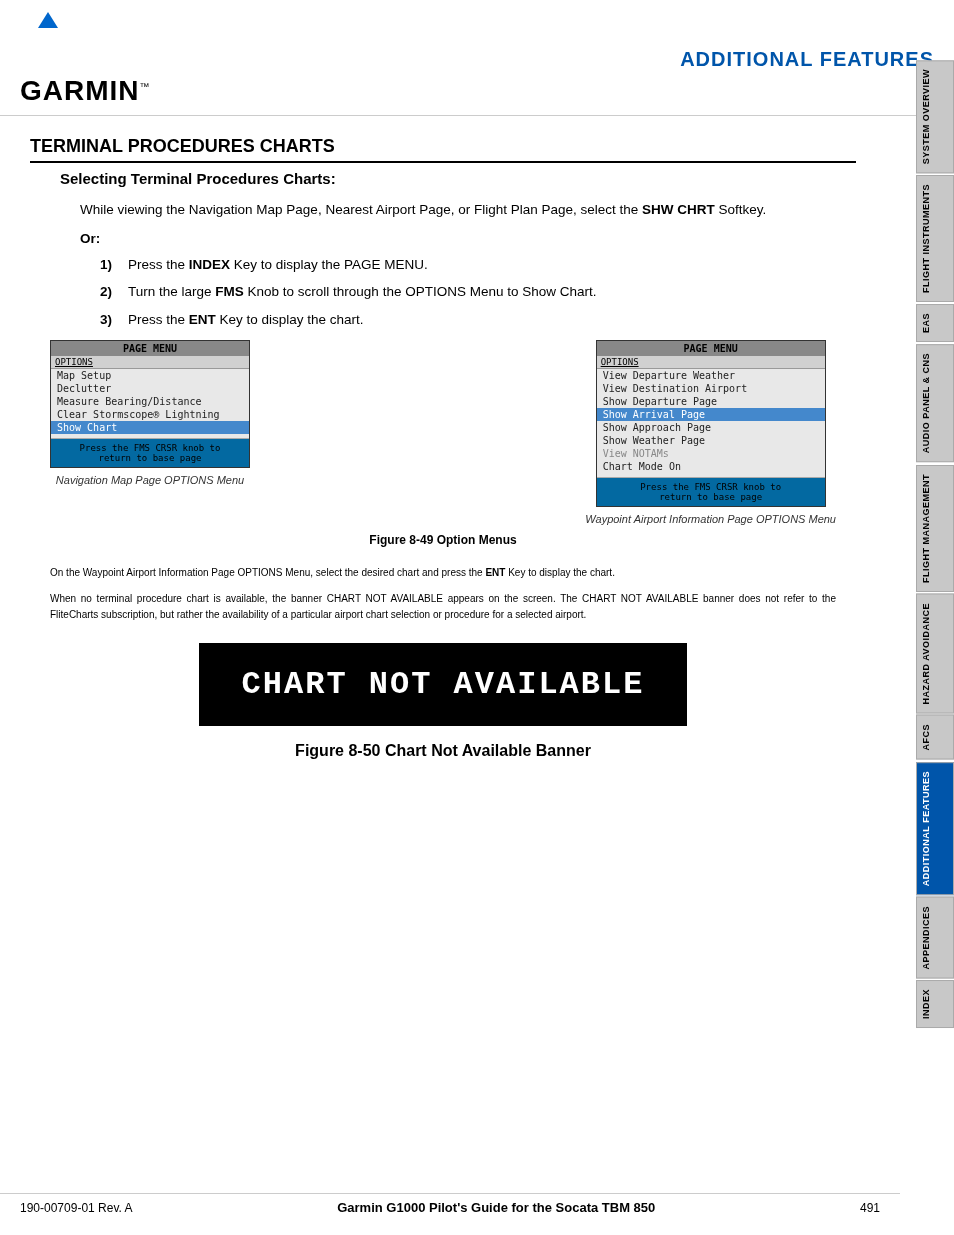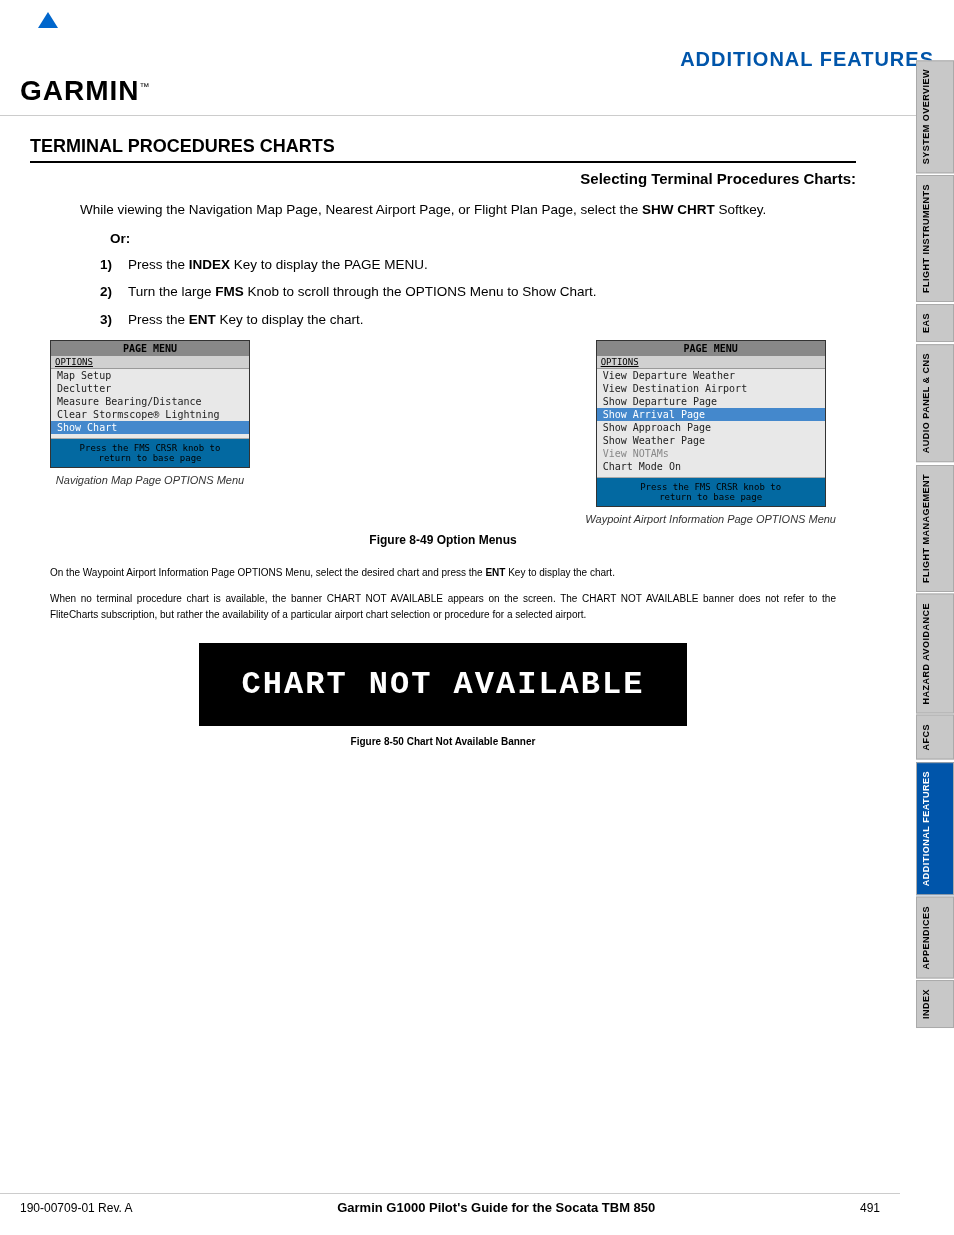--- a/index.html
+++ b/index.html
@@ -101,37 +101,36 @@
       border-bottom: 2px solid #000;
       padding-bottom: 4px;
       margin-bottom: 7px;
       color: #000;
     }
 
     .subsection-title {
       font-size: 15px;
       font-weight: bold;
       margin-bottom: 12px;
-      margin-left: 38px;
-      text-align: right;
+      margin-left: 30px;
     }
 
     .body-text {
       font-size: 13.5px;
       line-height: 1.6;
       text-align: justify;
       margin-bottom: 10px;
       margin-left: 50px;
       margin-right: 10px;
     }
 
     .or-text {
       font-size: 13.5px;
       font-weight: bold;
-      margin-left: 80px;
+      margin-left: 50px;
       margin-bottom: 8px;
     }
 
     .numbered-list {
       margin-left: 70px;
       margin-bottom: 10px;
     }
     .numbered-item {
       font-size: 13.5px;
       line-height: 1.6;
@@ -228,23 +227,23 @@
       color: #fff;
       font-family: 'Courier New', monospace;
       font-size: 32px;
       font-weight: bold;
       padding: 20px 40px;
       border: 3px solid #000;
       letter-spacing: 2px;
       display: inline-block;
     }
     .chart-caption {
-      font-size: 10px;
-      font-weight: bold;
-      margin-top: 10px;
+      font-size: 16px;
+      font-weight: bold;
+      margin-top: 16px;
       text-align: center;
     }
 
     
     .footer {
       position: absolute;
       bottom: 20px;
       left: 0;
       right: 54px;
       display: flex;

